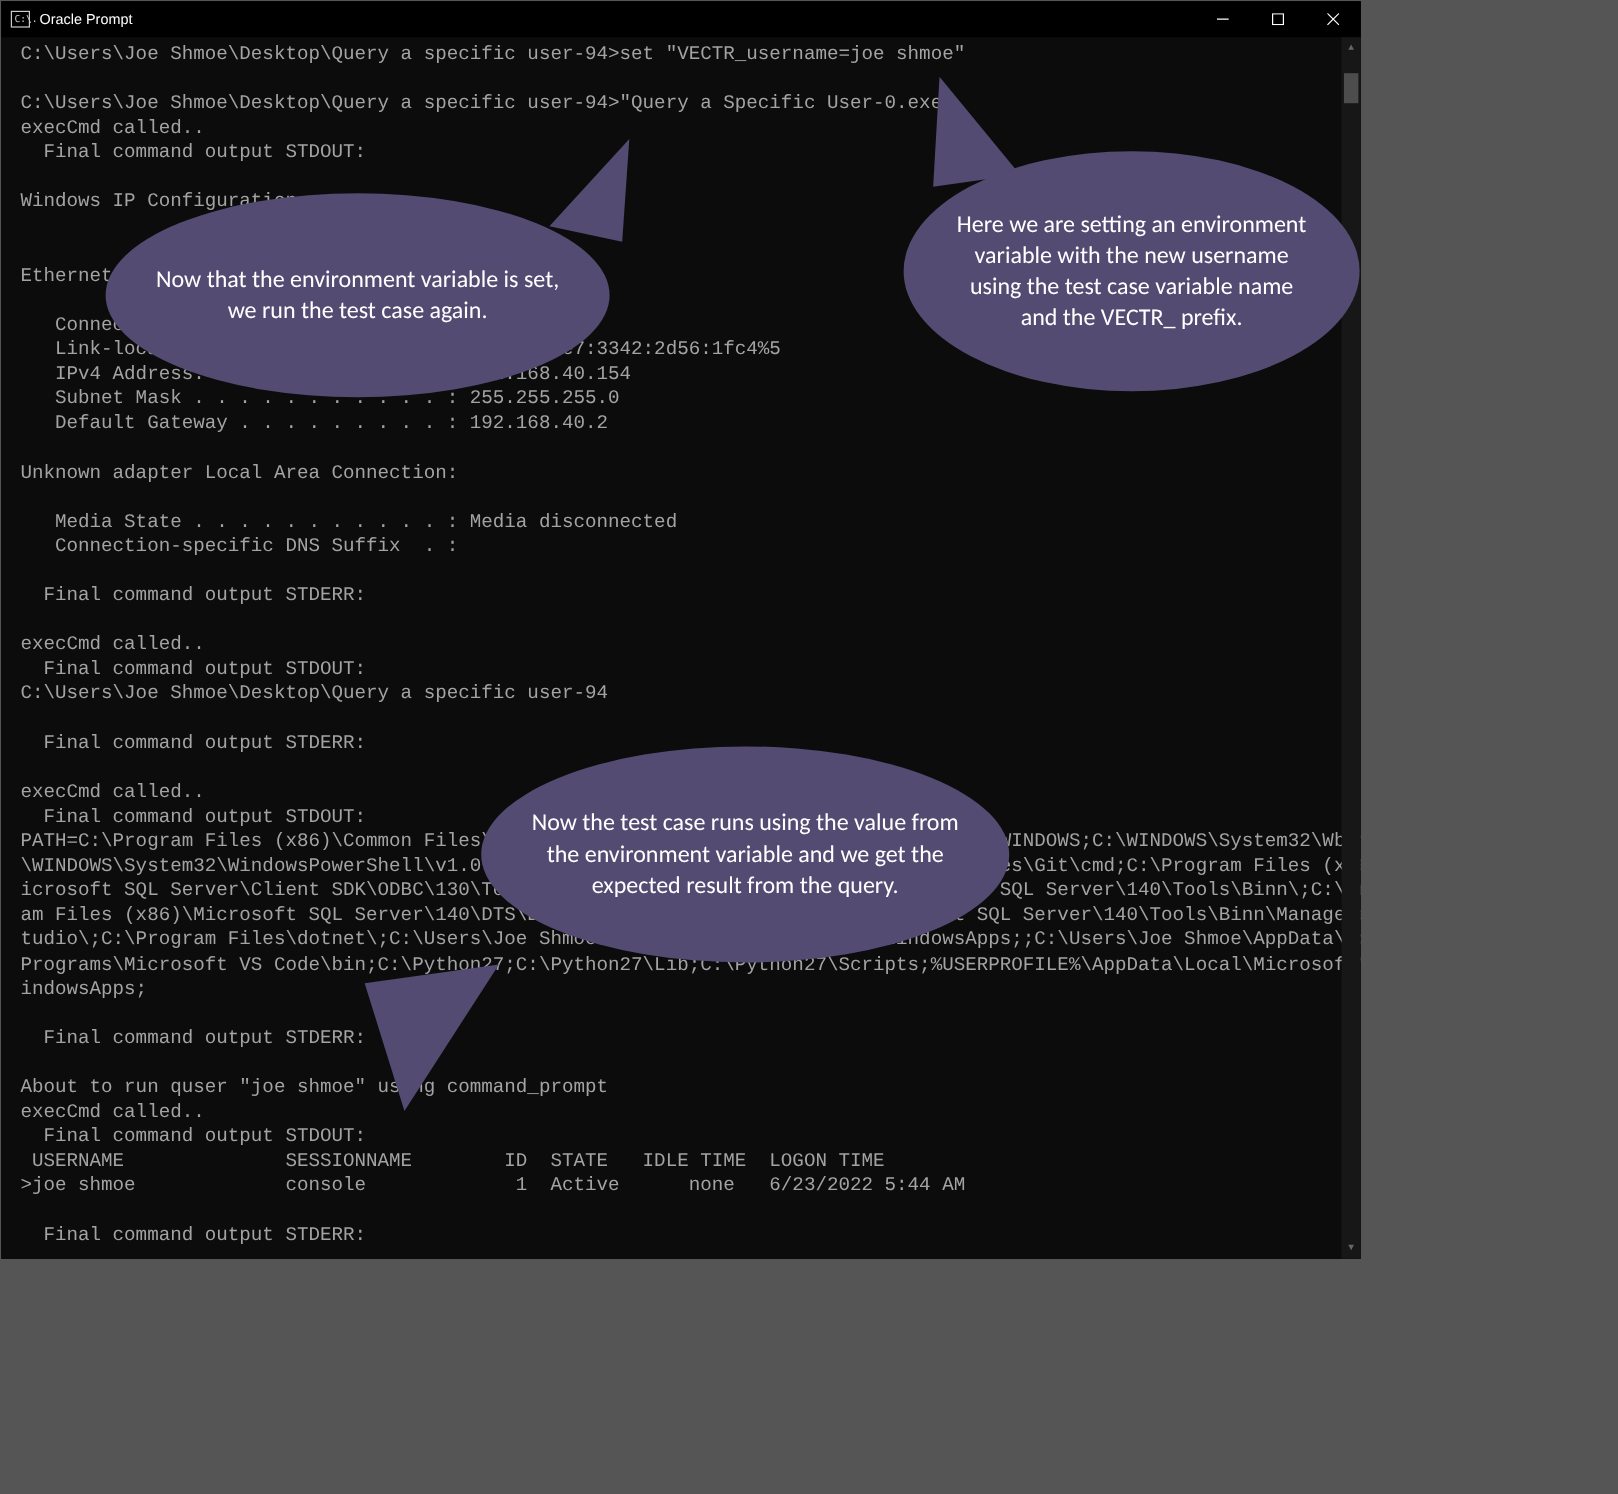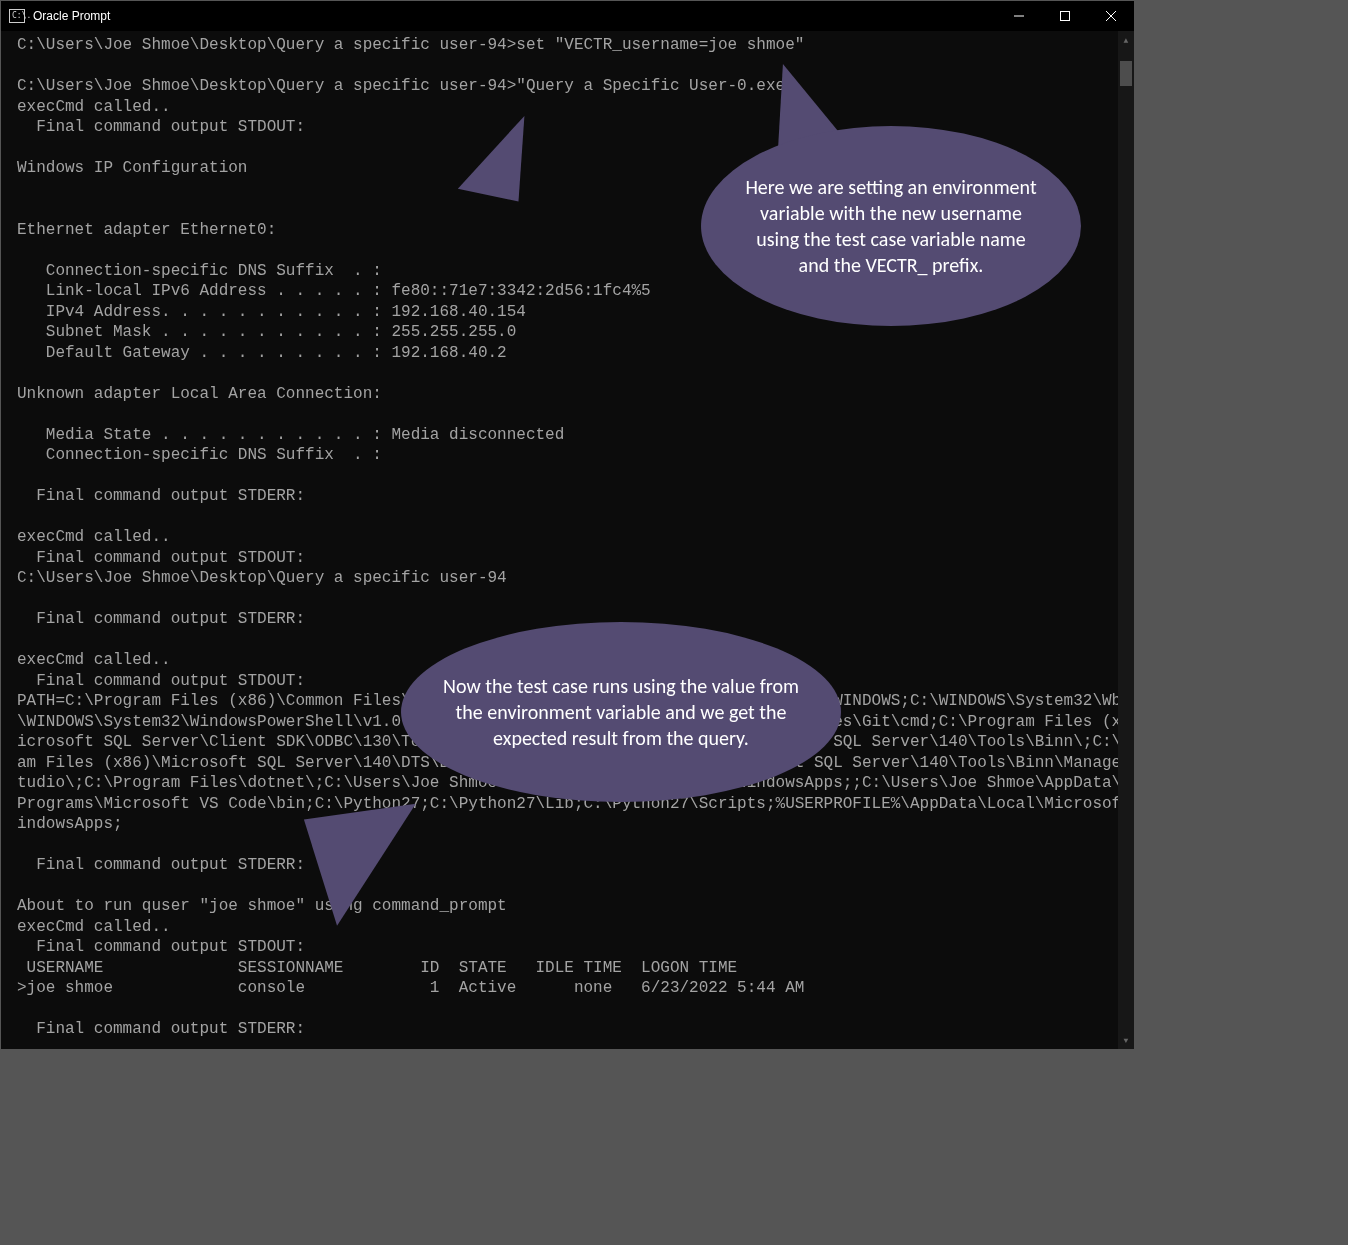--- a/index.html
+++ b/index.html
@@ -117,21 +117,21 @@
     padding:30px 40px;
     z-index:5;
   }
   .tail {
     position:absolute;
     width:0;
     height:0;
     z-index:4;
   }
   
-  .bubble1 { left:700px; top:125px; width:380px; height:200px; }
+  .bubble1 { left:752px; top:125px; width:380px; height:200px; }
   .tail1 {
     left:770px; top:60px;
     border-left:18px solid transparent;
     border-right:55px solid transparent;
     border-bottom:90px solid #544b72;
     transform: rotate(-8deg);
   }
   
   .bubble2 { left:87px; top:160px; width:420px; height:170px; }
   .tail2 {
@@ -234,18 +234,21 @@
     <div class="scroll-thumb"></div>
     <div class="scroll-down">▼</div>
   </div>
 
   <div class="tail tail1"></div>
   <div class="bubble bubble1">
     <span>Here we are setting an environment variable with the new username using the test case variable name and the VECTR_ prefix.</span>
   </div>
 
   <div class="tail tail2"></div>
+  <div class="bubble bubble2">
+    <span>Now that the environment variable is set, we run the test case again.</span>
+  </div>
 
   <div class="tail tail3"></div>
   <div class="bubble bubble3">
     <span>Now the test case runs using the value from the environment variable and we get the expected result from the query.</span>
   </div>
 </div>
 
 </body></html>

